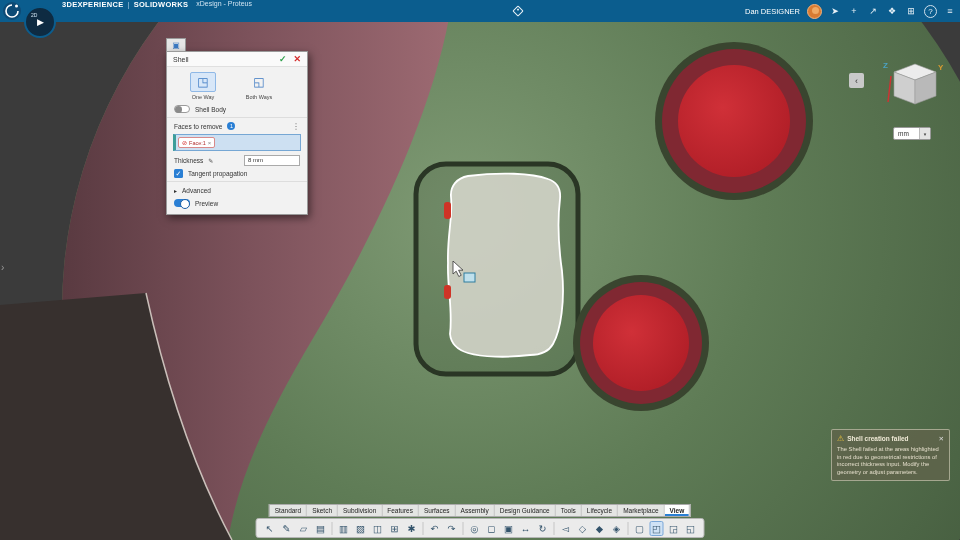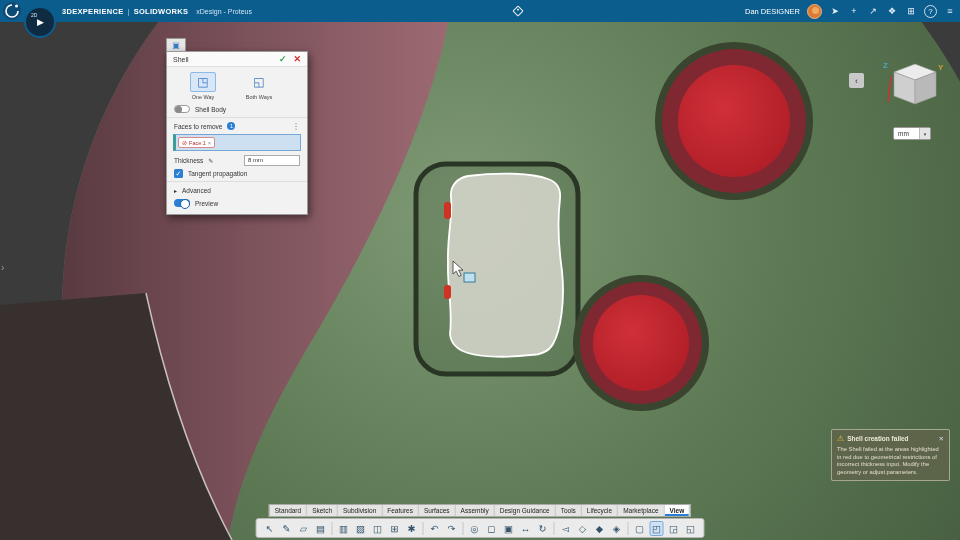--- a/index.html
+++ b/index.html
@@ -11,21 +11,21 @@
   #scene{position:absolute;left:0;top:0;z-index:0;}
 
   
   .topbar{position:absolute;left:0;top:0;width:960px;height:22px;background:#0b5d8e;z-index:30;
           display:flex;align-items:center;color:#fff;}
   .compass{position:absolute;left:3px;top:2px;}
   .play-badge{position:absolute;left:24px;top:6px;width:32px;height:32px;border-radius:50%;
               background:#0e2b42;border:2px solid #0b5d8e;z-index:31;}
   .play-badge .mode{position:absolute;left:5px;top:4px;font-size:5px;color:#cfe4f2;}
   .play-badge .play{position:absolute;left:11px;top:9px;font-size:9px;color:#fff;}
-  .brand-wrap{position:absolute;left:62px;top:0;height:22px;display:flex;align-items:center;gap:4px;}
+  .brand-wrap{position:absolute;left:62px;top:0;height:22px;display:flex;gap:4px;}
   .brand{font-size:7.5px;font-weight:bold;letter-spacing:.3px;}
   .brand-div{font-size:8px;color:#9cc3dd;}
   .app-title{font-size:7px;color:#cfe3f1;margin-left:4px;}
   .search-box{position:absolute;left:332px;top:4px;width:173px;height:14px;background:#fff;
               border-radius:7px;display:flex;align-items:center;padding:0 2px 0 8px;}
   .search-box input{flex:1;border:none;outline:none;background:transparent;font-size:7px;color:#555;
                     font-family:"Liberation Sans",sans-serif;}
   .search-btn{width:11px;height:11px;border-radius:50%;background:#0b5d8e;display:flex;align-items:center;justify-content:center;}
   .tag-icon{position:absolute;left:514px;top:7px;width:8px;height:8px;border:1px solid #e8f1f7;
             border-radius:1px;transform:rotate(45deg);}

